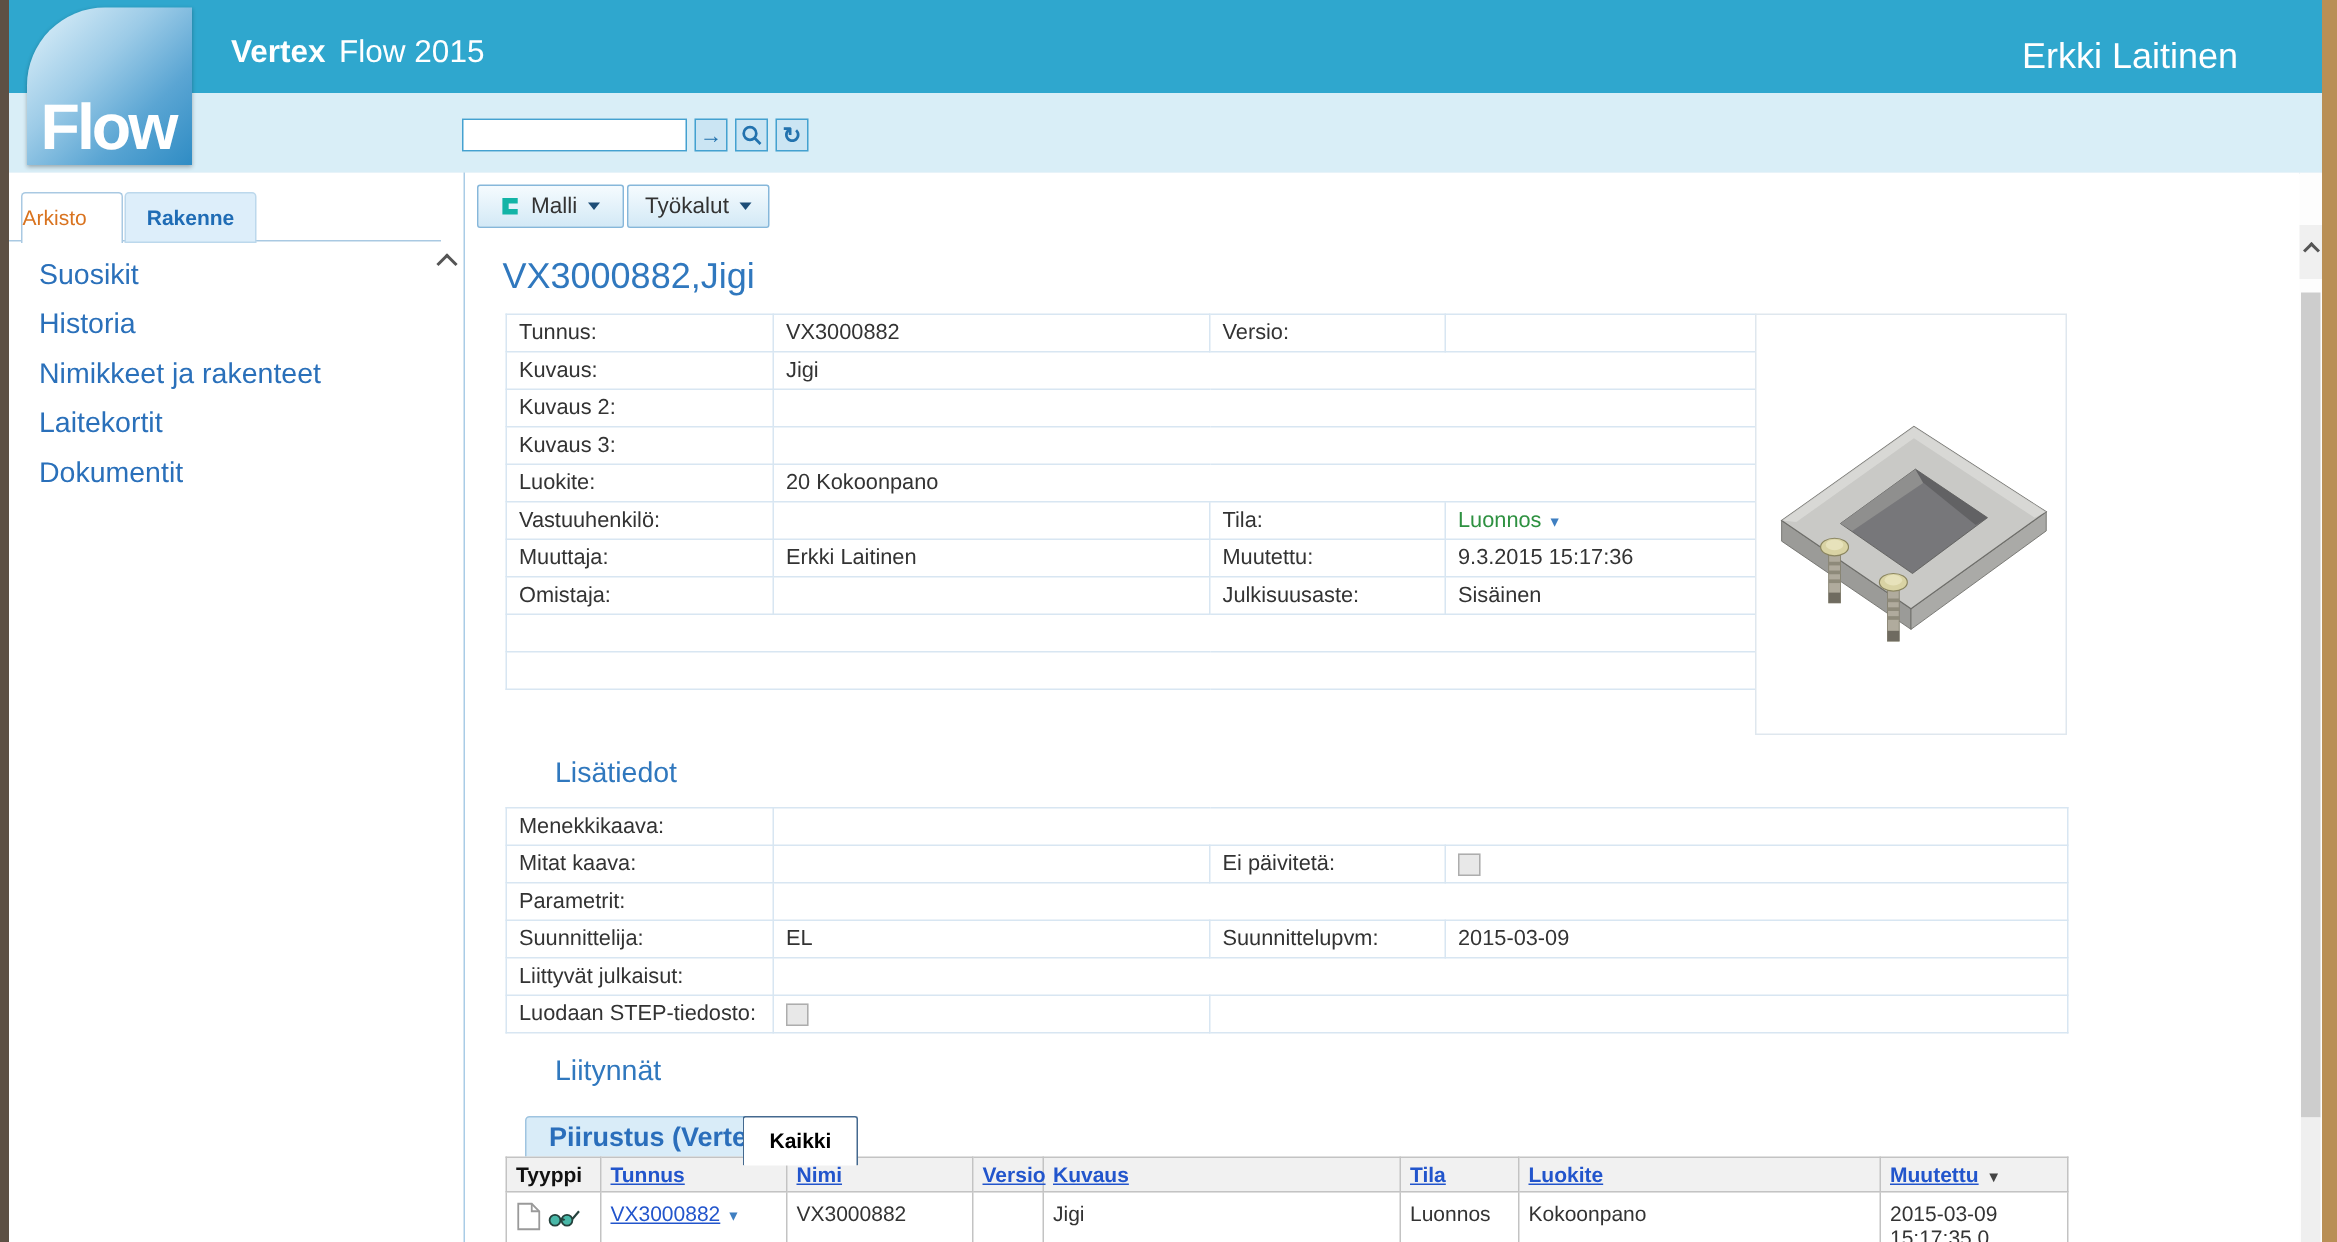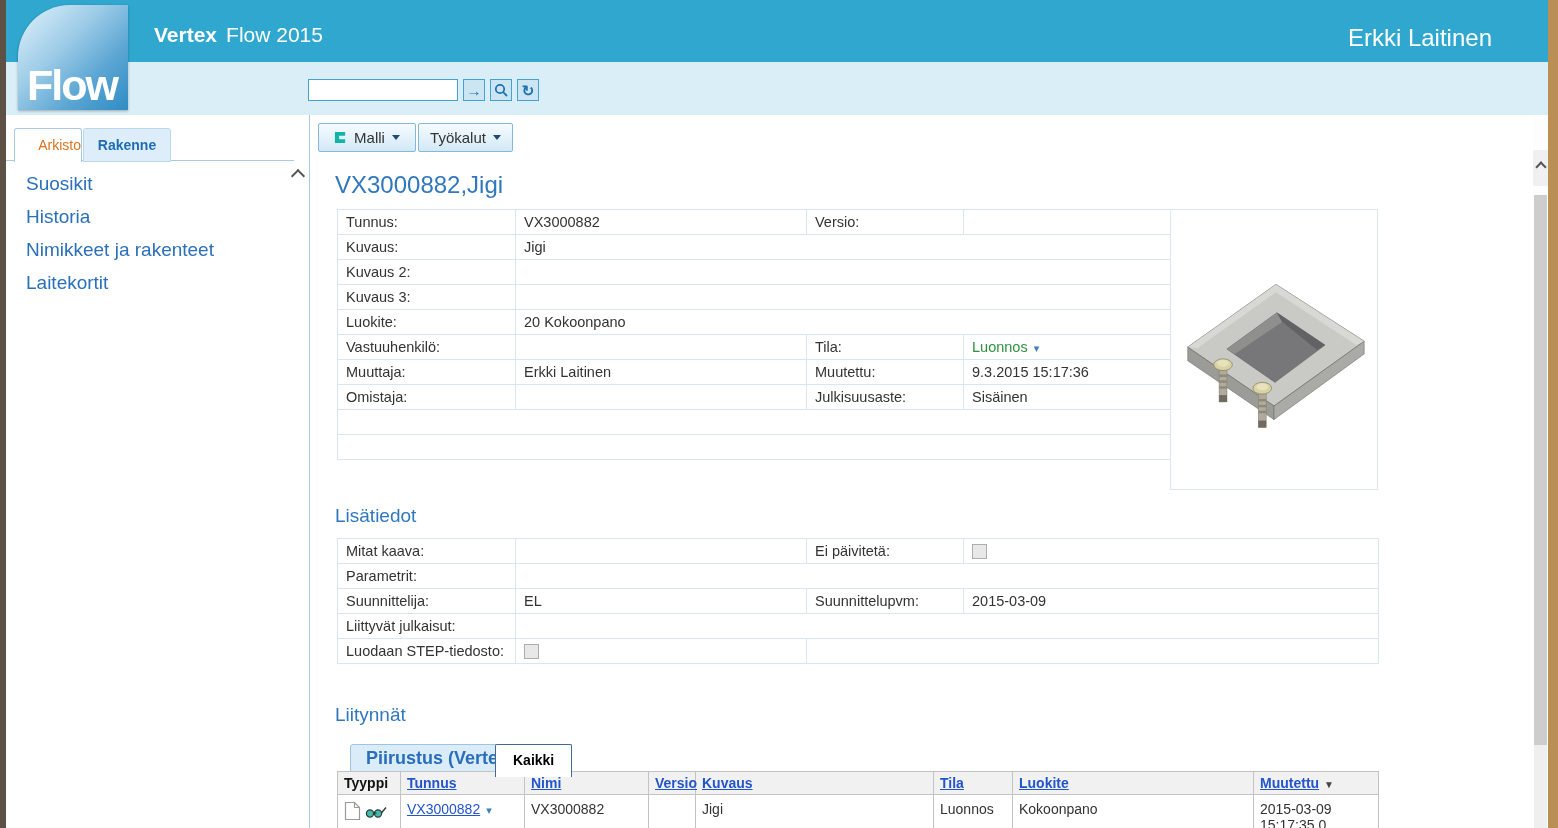--- a/index.html
+++ b/index.html
@@ -21,41 +21,41 @@
   .user-name{position:absolute;right:56px;top:24px;color:#fff;font-size:24px;}
   
   .search-wrap{position:absolute;left:308px;top:79px;height:24px;display:flex;align-items:flex-start;}
   .search-input{width:140px;height:20px;border:1px solid #44a1d0;font-size:13px;padding:0 4px;outline:none;}
   .sbtn{width:22px;height:22px;margin-left:5px;background:#cbe5f3;border:1px solid #44a1d0;
         display:flex;align-items:center;justify-content:center;cursor:pointer;
         color:#2272ae;font-weight:bold;font-size:15px;line-height:1;padding:0;}
   
   .sidebar{position:absolute;left:6px;top:115px;width:303px;height:713px;background:#fff;border-right:1px solid #a9cce6;}
   .side-rule{position:absolute;left:0;top:45px;width:288px;height:1px;background:#a9c9e2;}
-  .tab-arkisto{position:absolute;left:8px;top:13px;width:66px;height:33px;line-height:32px;text-align:right;
+  .tab-arkisto{position:absolute;left:8px;top:13px;width:66px;height:33px;line-height:32px;text-align:left;
         background:#fff;border:1px solid #a9c9e2;border-bottom:none;border-radius:3px 3px 0 0;
         color:#d9731f;font-size:14px;z-index:2;cursor:pointer;}
   .tab-rakenne{position:absolute;left:77px;top:13px;width:86px;height:32px;line-height:32px;text-align:center;
         background:#ddeefa;border:1px solid #bcd8ec;border-radius:3px 3px 0 0;
         color:#1f6cb5;font-size:14px;font-weight:bold;cursor:pointer;}
   .side-up{position:absolute;right:3px;top:50px;width:16px;height:18px;cursor:pointer;}
   .chev-up{display:block;width:8px;height:8px;border-top:2px solid #555;border-right:2px solid #555;
         transform:rotate(-45deg);margin:6px auto 0;}
   .side-menu{position:absolute;left:20px;top:52px;}
   .side-menu a{display:block;color:#2a70ba;font-size:19px;line-height:33px;text-decoration:none;cursor:pointer;white-space:nowrap;}
   
   .main{position:absolute;left:310px;top:115px;width:1223px;height:713px;background:#fff;overflow:hidden;}
   .ui-btn{position:absolute;top:8px;height:29px;box-sizing:border-box;border:1px solid #86b7da;border-radius:2px;
         background:linear-gradient(#f5fbfe,#d3e9f6);display:flex;align-items:center;justify-content:center;
         gap:7px;font-size:15px;color:#333;cursor:pointer;}
   .btn-model{left:8px;width:98px;}
   .btn-tools{left:108px;width:95px;}
   .tri-down{width:0;height:0;border-left:4px solid transparent;border-right:4px solid transparent;border-top:5px solid #1d4d77;}
   .page-title{position:absolute;left:25px;top:56px;font-size:24px;color:#3078be;}
-  .sec-heading{position:absolute;font-size:19px;color:#3078be;}
+  .sec-heading{position:absolute;font-size:19px;color:#3078be;margin-left:35px;}
   
   table.form{border-collapse:collapse;table-layout:fixed;position:absolute;background:#fff;}
   table.form td{border:1px solid #d8e6f2;height:24px;font-size:14.5px;color:#333;
         padding:0 4px 0 8px;vertical-align:middle;overflow:hidden;white-space:nowrap;}
   .tbl1{left:27px;top:94px;width:833px;}
   .tbl2{left:27px;top:423px;width:1041px;}
   td.empty-row{height:23px;}
   .status-val{color:#2e9141;}
   .dd-arrow{color:#3f7fc1;font-size:11px;margin-left:6px;}
   .checkbox{display:inline-block;width:13px;height:13px;background:#e8e8e8;border:1px solid #adadad;vertical-align:middle;cursor:pointer;}
@@ -125,20 +125,21 @@
   <div class="tab-arkisto">Arkisto</div>
   <div class="tab-rakenne">Rakenne</div>
   <div class="side-up">
       <span class="chev-up"></span>
     </div>
   <nav class="side-menu">
     <a>Suosikit</a>
     <a>Historia</a>
     <a>Nimikkeet ja rakenteet</a>
     <a>Laitekortit</a>
+    <a>Dokumentit</a>
   </nav>
 </div>
 
 <div class="main">
 
   <div class="ui-btn btn-model">
     <svg class="model-icon" viewBox="0 0 14 14">
       <path d="M12 1 H1 v12 h11 V9 H5.5 V5 H12 Z" fill="#12b4a6"></path>
     </svg>
     <span>Malli</span>
@@ -245,20 +246,24 @@
   <div class="sec-heading" style="left:25px;top:390px;">Lisätiedot</div>
 
   <table class="form tbl2">
     <colgroup>
         <col style="width:178px">
         <col style="width:291px">
         <col style="width:157px">
         <col style="width:415px">
       </colgroup>
     <tbody>
+        <tr>
+      <td>Menekkikaava:</td>
+      <td colspan="3"></td>
+    </tr>
     <tr>
       <td>Mitat kaava:</td>
       <td></td>
       <td>Ei päivitetä:</td>
       <td><span class="checkbox"></span></td>
     </tr>
     <tr>
       <td>Parametrit:</td>
       <td colspan="3"></td>
     </tr>

